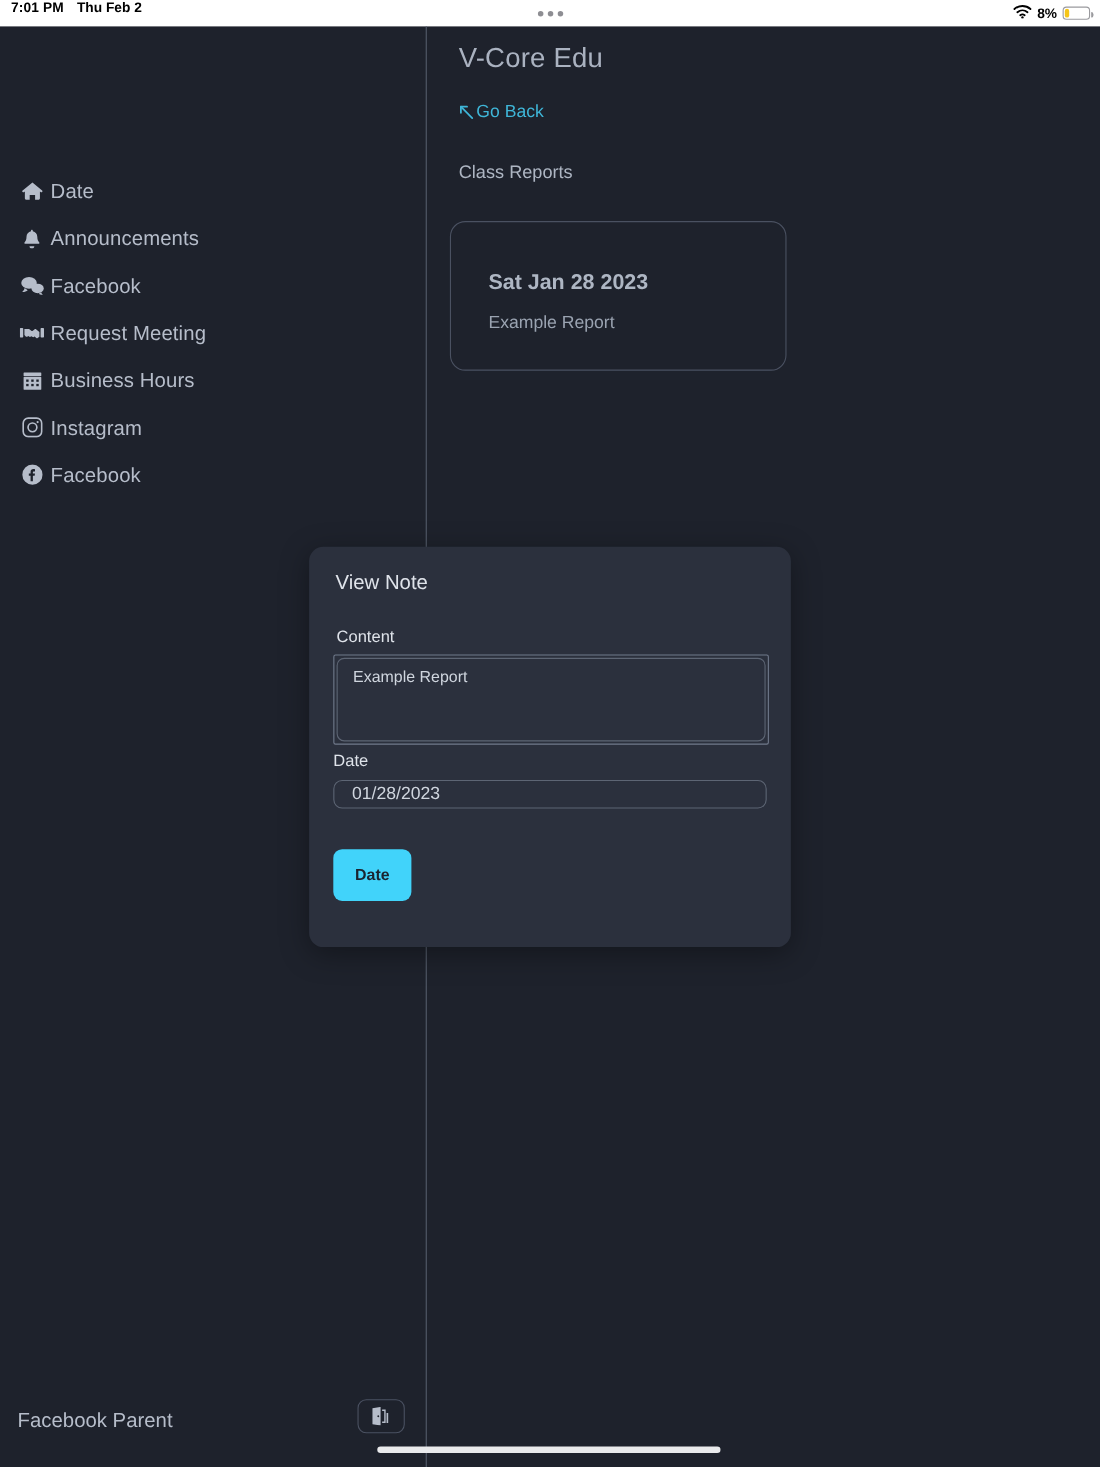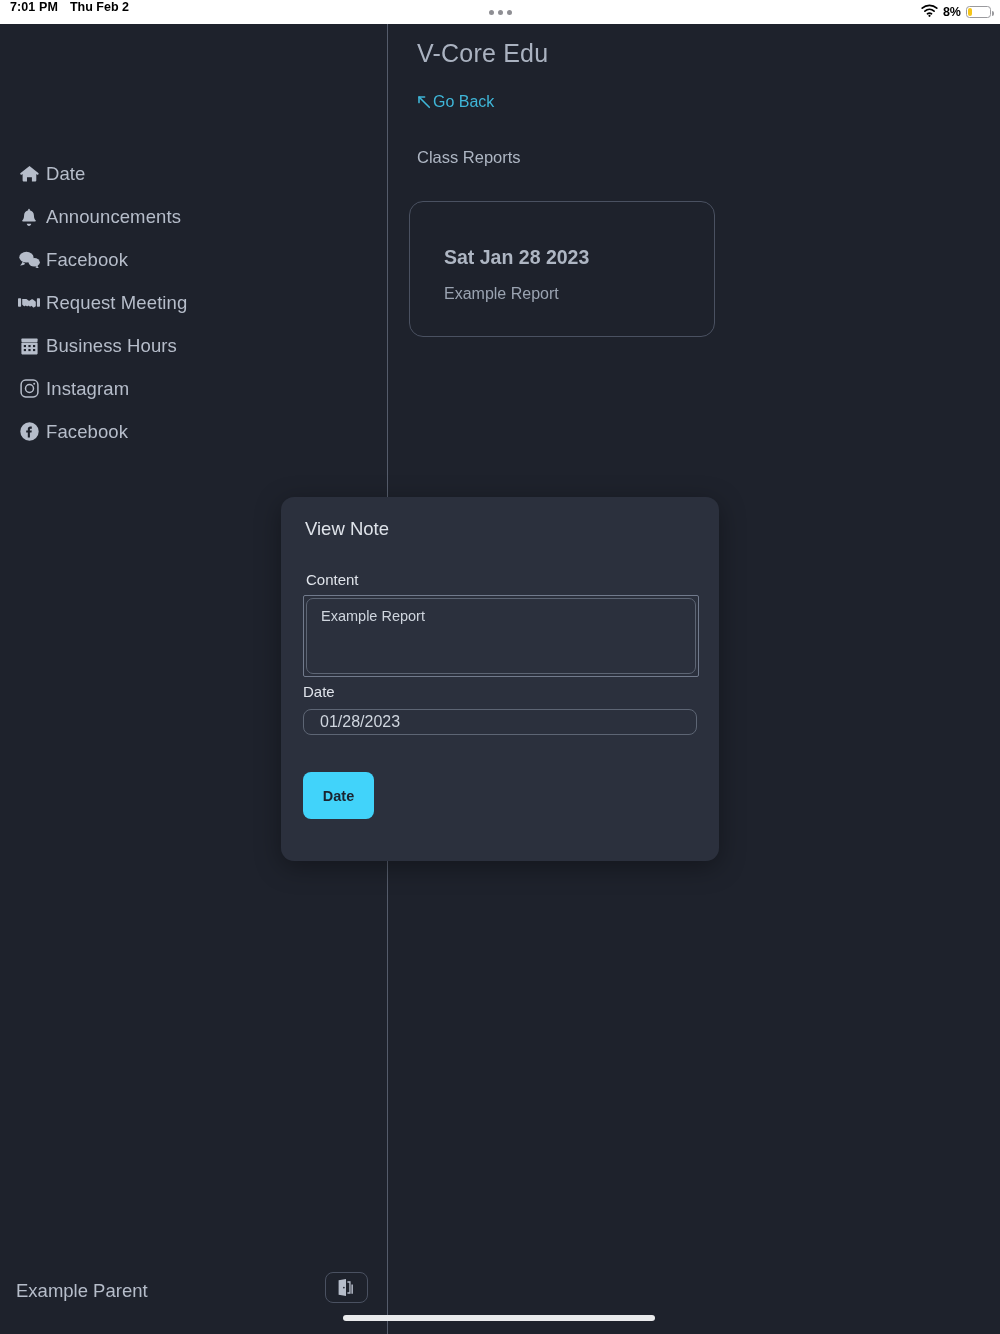--- a/index.html
+++ b/index.html
@@ -213,21 +213,21 @@
         <span class="nav-ico">
           <svg width="19" height="19" viewBox="0 0 19 19" fill="currentColor">
             <path d="M9.5.3a9.2 9.2 0 1 0 0 18.4A9.2 9.2 0 0 0 9.5.3zm2.3 6.4h-1.3c-.4 0-.6.2-.6.6v1.2h1.9l-.3 2h-1.6v5.1H7.8v-5.1H6.2v-2h1.6V7c0-1.7 1-2.6 2.5-2.6.7 0 1.3.1 1.5.1v1.9z"></path>
           </svg>
         </span>
         <span class="nav-label">Facebook</span>
       </div>
     </div>
 
     <div class="userrow">
-      <span class="username">Example Parent</span>
+      <span class="username">Facebook Parent</span>
       <button class="logout-btn">
         <span>
           <svg width="19" height="17" viewBox="0 0 19 17" fill="currentColor">
             <path d="M1.6 1.3 9 0v17l-7.4-1.3V1.3zM6.9 9.4a.85.85 0 1 0 0-1.7.85.85 0 0 0 0 1.7z" fill="currentColor"></path>
             <path d="M10.4 2.3h3.2v12.4h-3.2v-1.4h1.9V3.7h-1.9V2.3z"></path>
             <path d="M14.4 5.6h1.5v9.1h-1.5z"></path>
           </svg>
         </span>
       </button>
     </div>

